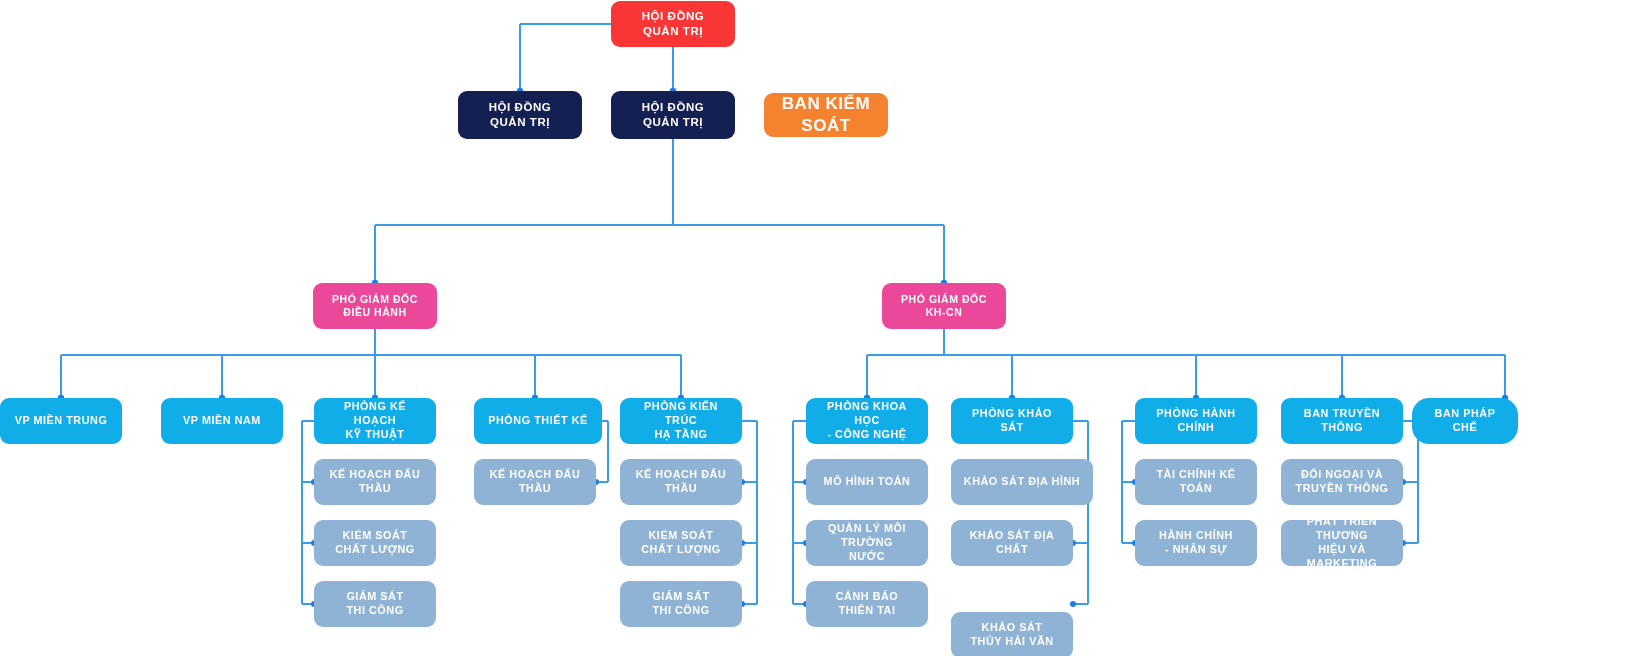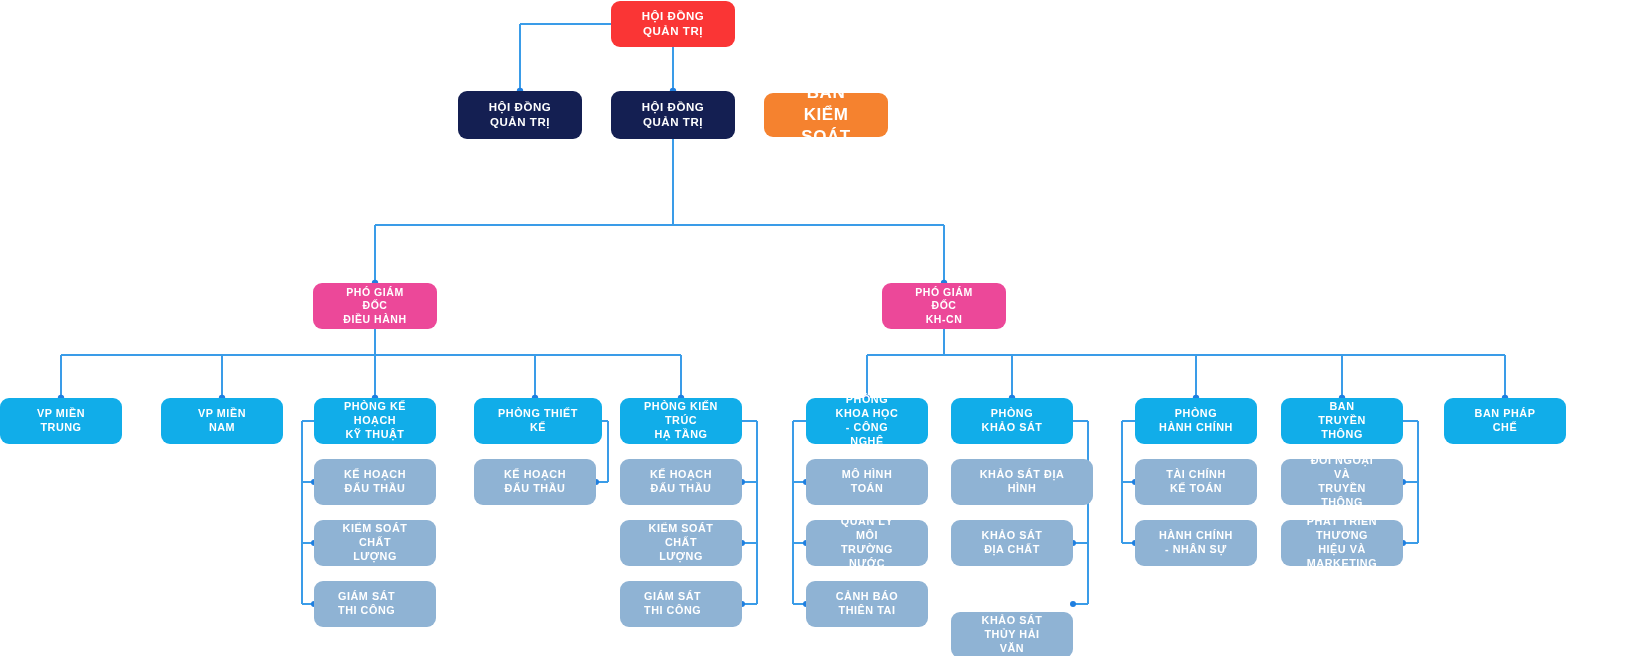--- a/index.html
+++ b/index.html
@@ -20,26 +20,26 @@
     left:0;top:0;
     width:1635px;height:656px;
     pointer-events:none;
   }
   .node{
     position:absolute;
     box-sizing:border-box;
     border-radius:9px;
     display:flex;
     align-items:center;
-    justify-content:flex-start;
+    justify-content:center;
     text-align:center;
     color:#ffffff;
     letter-spacing:0.55px;
     line-height:1.28;
-    padding:4px 24px;
+    padding:4px 12px;
     z-index:3;
     user-select:none;
   }
   .node span{display:block;}
   .n-root   {background:#fa3535;}
   .n-navy   {background:#141f52;}
   .n-orange {background:#f5822f;}
   .n-green  {background:#ec4899;}
   .n-blue   {background:#11ade9;}
   .n-grey   {background:#8fb3d4;}
@@ -232,18 +232,18 @@
       </div>
       <div class="node n-blue t-blue" style="left: 1281px; top: 398px; width: 122px; height: 46px;">
         <span>BAN TRUYỀN THÔNG</span>
       </div>
       <div class="node n-grey t-grey" style="left: 1281px; top: 459px; width: 122px; height: 46px;">
         <span>ĐỐI NGOẠI VÀ<br>TRUYỀN THÔNG</span>
       </div>
       <div class="node n-grey t-grey" style="left: 1281px; top: 520px; width: 122px; height: 46px;">
         <span>PHÁT TRIỂN THƯƠNG<br>HIỆU VÀ MARKETING</span>
       </div>
-      <div class="node n-blue t-blue" style="left: 1444px; top: 398px; width: 122px; height: 46px;">
+      <div class="node n-blue t-blue" style="left: 1412px; top: 398px; width: 106px; height: 46px; border-radius: 17px;">
         <span>BAN PHÁP CHẾ</span>
       </div>
     </div>
 
 </div>
 
 </body></html>

